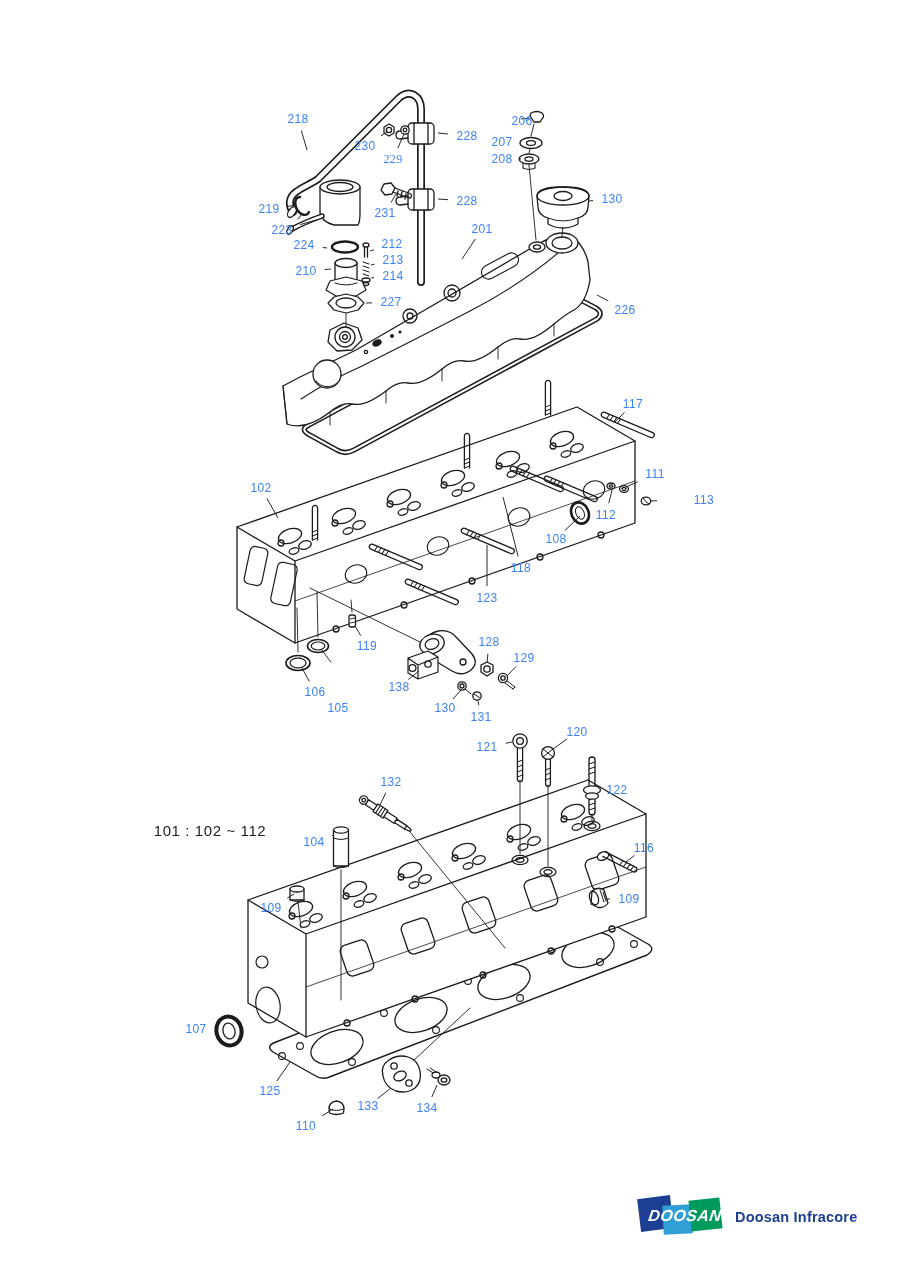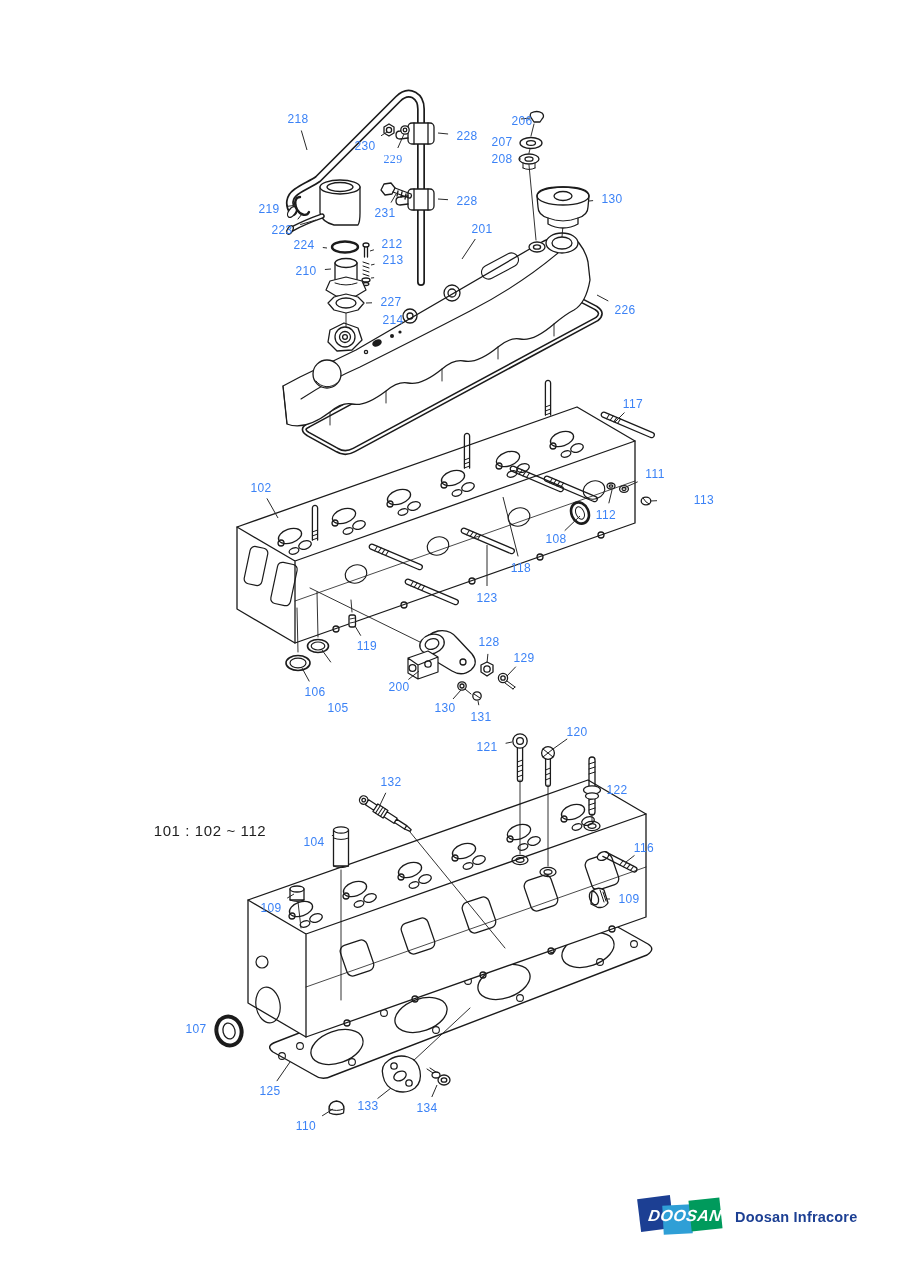--- a/index.html
+++ b/index.html
@@ -456,37 +456,37 @@
       <div class="callout" style="left: 502px; top: 142px;">207</div>
       <div class="callout" style="left: 502px; top: 159px;">208</div>
       <div class="callout" style="left: 612px; top: 199px;">130</div>
       <div class="callout" style="left: 269px; top: 209px;">219</div>
       <div class="callout" style="left: 282px; top: 230px;">223</div>
       <div class="callout" style="left: 385px; top: 213px;">231</div>
       <div class="callout" style="left: 467px; top: 201px;">228</div>
       <div class="callout" style="left: 304px; top: 245px;">224</div>
       <div class="callout" style="left: 392px; top: 244px;">212</div>
       <div class="callout" style="left: 393px; top: 260px;">213</div>
-      <div class="callout" style="left: 393px; top: 276px; margin-top: 44px;">214</div>
+      <div class="callout" style="left: 393px; top: 276px;">214</div>
       <div class="callout" style="left: 306px; top: 271px;">210</div>
       <div class="callout" style="left: 482px; top: 229px;">201</div>
       <div class="callout" style="left: 391px; top: 302px;">227</div>
       <div class="callout" style="left: 625px; top: 310px;">226</div>
       <div class="callout" style="left: 633px; top: 404px;">117</div>
       <div class="callout" style="left: 261px; top: 488px;">102</div>
       <div class="callout" style="left: 655px; top: 474px;">111</div>
       <div class="callout" style="left: 704px; top: 500px;">113</div>
       <div class="callout" style="left: 606px; top: 515px;">112</div>
       <div class="callout" style="left: 556px; top: 539px;">108</div>
       <div class="callout" style="left: 521px; top: 568px;">118</div>
       <div class="callout" style="left: 487px; top: 598px;">123</div>
       <div class="callout" style="left: 367px; top: 646px;">119</div>
       <div class="callout" style="left: 338px; top: 672px; margin-top: 36px;">105</div>
       <div class="callout" style="left: 315px; top: 692px;">106</div>
-      <div class="callout" style="left: 399px; top: 687px;">200</div>
+      <div class="callout" style="left: 399px; top: 687px;">138</div>
       <div class="callout" style="left: 489px; top: 642px;">128</div>
       <div class="callout" style="left: 524px; top: 658px;">129</div>
       <div class="callout" style="left: 445px; top: 708px;">130</div>
       <div class="callout" style="left: 481px; top: 717px;">131</div>
       <div class="callout" style="left: 487px; top: 747px;">121</div>
       <div class="callout" style="left: 577px; top: 732px;">120</div>
       <div class="callout" style="left: 617px; top: 790px;">122</div>
       <div class="callout" style="left: 391px; top: 782px;">132</div>
       <div class="callout" style="left: 314px; top: 842px;">104</div>
       <div class="callout" style="left: 644px; top: 848px;">116</div>

